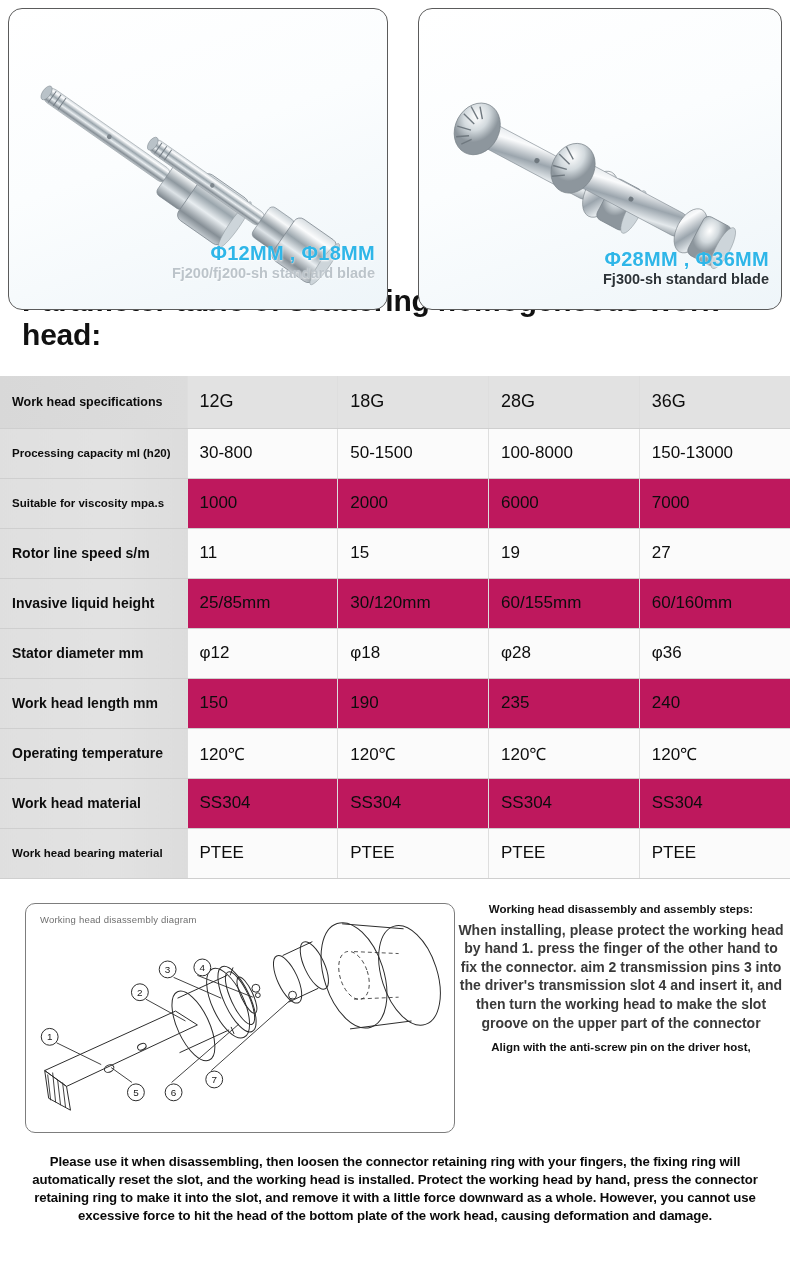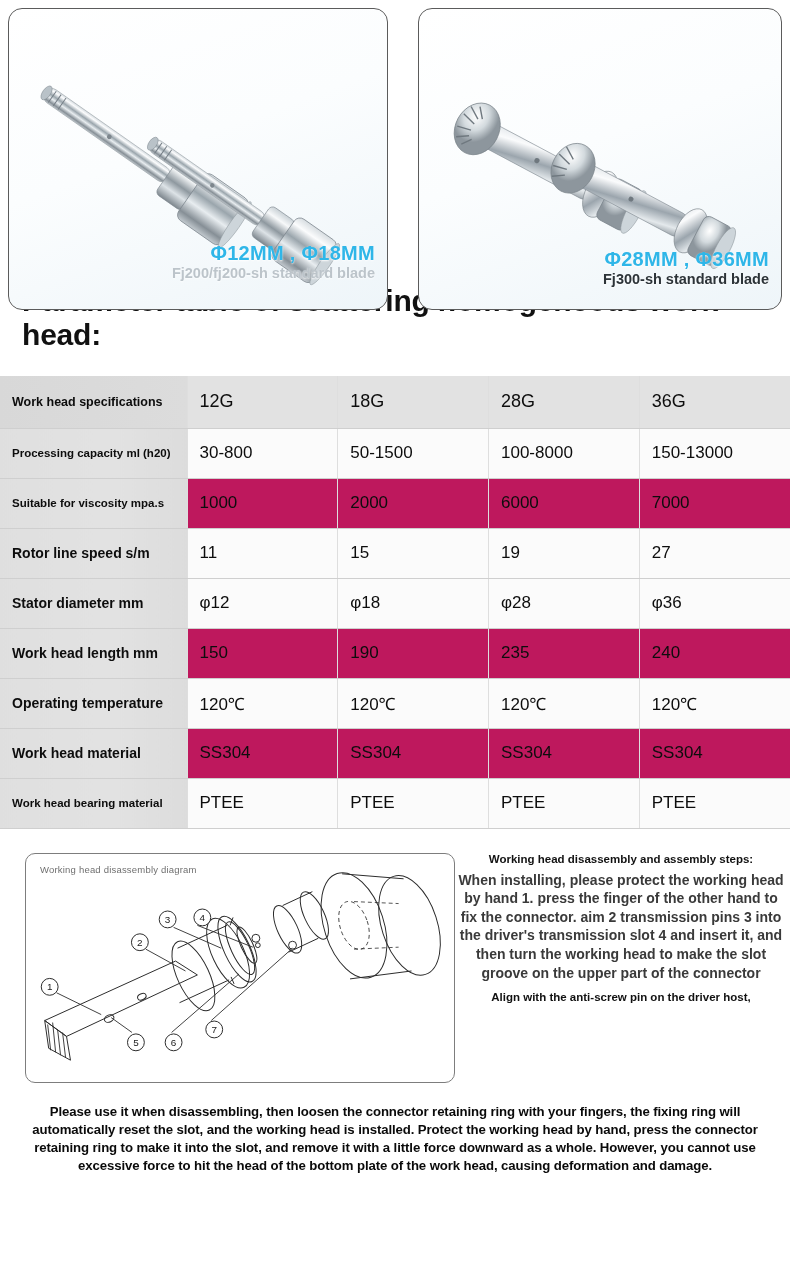--- a/index.html
+++ b/index.html
@@ -312,20 +312,27 @@
         <td class="val">6000</td>
         <td class="val">7000</td>
       </tr>
       <tr class="r-std">
         <td class="lbl lbl-md">Rotor line speed s/m</td>
         <td class="val">11</td>
         <td class="val">15</td>
         <td class="val">19</td>
         <td class="val">27</td>
       </tr>
+      <tr class="r-std alt">
+        <td class="lbl lbl-md">Invasive liquid height</td>
+        <td class="val">25/85mm</td>
+        <td class="val">30/120mm</td>
+        <td class="val">60/155mm</td>
+        <td class="val">60/160mm</td>
+      </tr>
       <tr class="r-std">
         <td class="lbl lbl-md">Stator diameter mm</td>
         <td class="val">φ12</td>
         <td class="val">φ18</td>
         <td class="val">φ28</td>
         <td class="val">φ36</td>
       </tr>
       <tr class="r-std alt">
         <td class="lbl lbl-md">Work head length mm</td>
         <td class="val">150</td>

